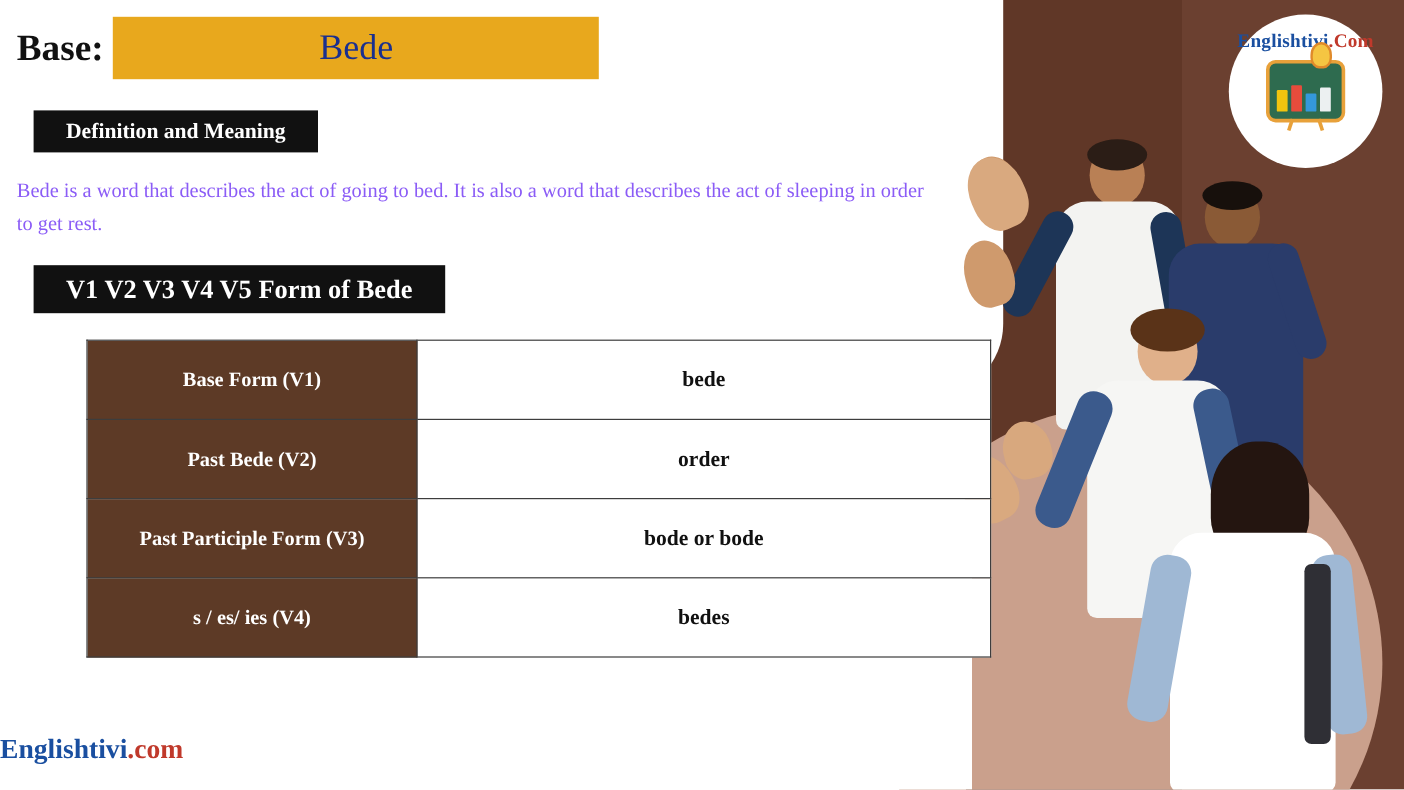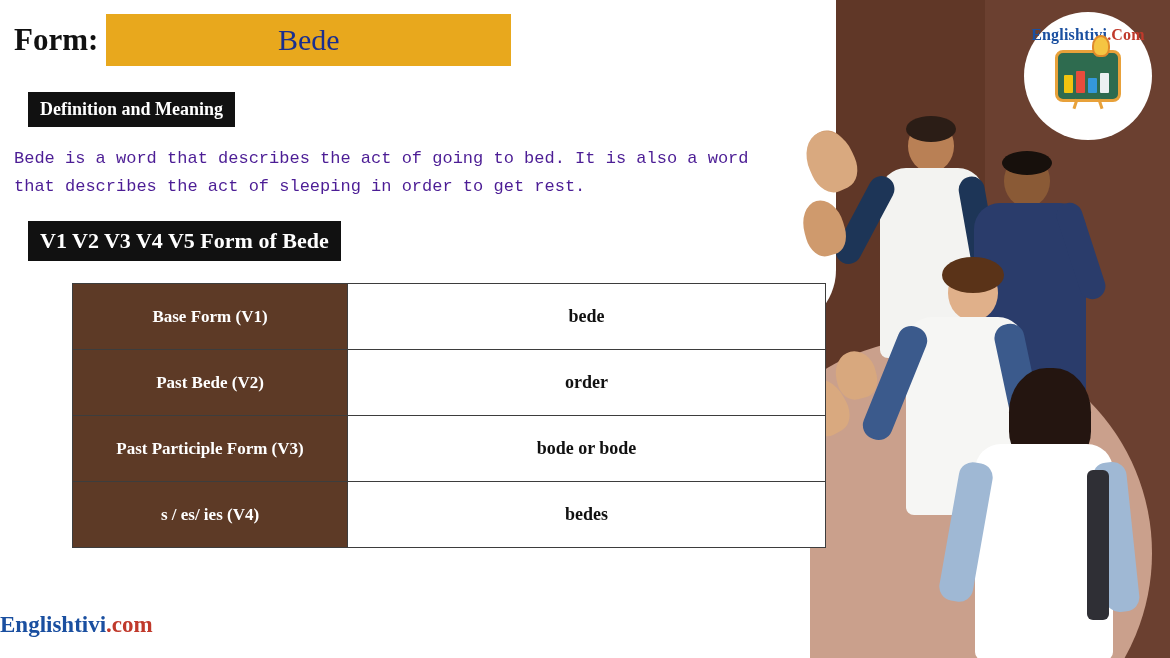--- a/index.html
+++ b/index.html
@@ -188,33 +188,33 @@
     color: #1a2f8f;
     font-family: "Liberation Serif", serif;
   }
 
   .tag {
     display: inline-block;
     background: #111111;
     color: #ffffff;
     font-weight: bold;
     font-family: "Liberation Serif", serif;
-    padding: 7px 12px;
+    padding: 7px 27px;
     margin-left: 14px;
   }
   .tag-definition { font-size: 18px; margin-top: 26px; }
   .tag-forms { font-size: 22px; margin-top: 20px; }
 
   .paragraph {
     font-size: 17px;
     line-height: 28px;
-    color: #4c1d95;
+    color: #8b5cf6;
     margin: 18px 0 0 0;
     width: 760px;
-    font-family: Liberation Mono, monospace;
+    font-family: Liberation Serif, serif;
   }
 
   
   .forms-table {
     margin: 22px 0 0 58px;
     border-collapse: collapse;
     width: 754px;
     table-layout: fixed;
   }
   .forms-table td {
@@ -309,21 +309,21 @@
           <i></i>
         </div>
       <div class="legs"></div>
     </div>
   </div>
 </div>
 
 <div class="content">
 
   <div class="verb-row">
-    <div class="verb-label">Form:</div>
+    <div class="verb-label">Base:</div>
     <div class="verb-box">
       <span class="verb-word">Bede</span>
     </div>
   </div>
 
   <div class="tag tag-definition">Definition and Meaning</div>
 
   <p class="paragraph">Bede is a word that describes the act of going to bed. It is also a word that describes the act of sleeping in order to get rest.</p>
 
   <div class="tag tag-forms">V1 V2 V3 V4 V5 Form of Bede</div>

